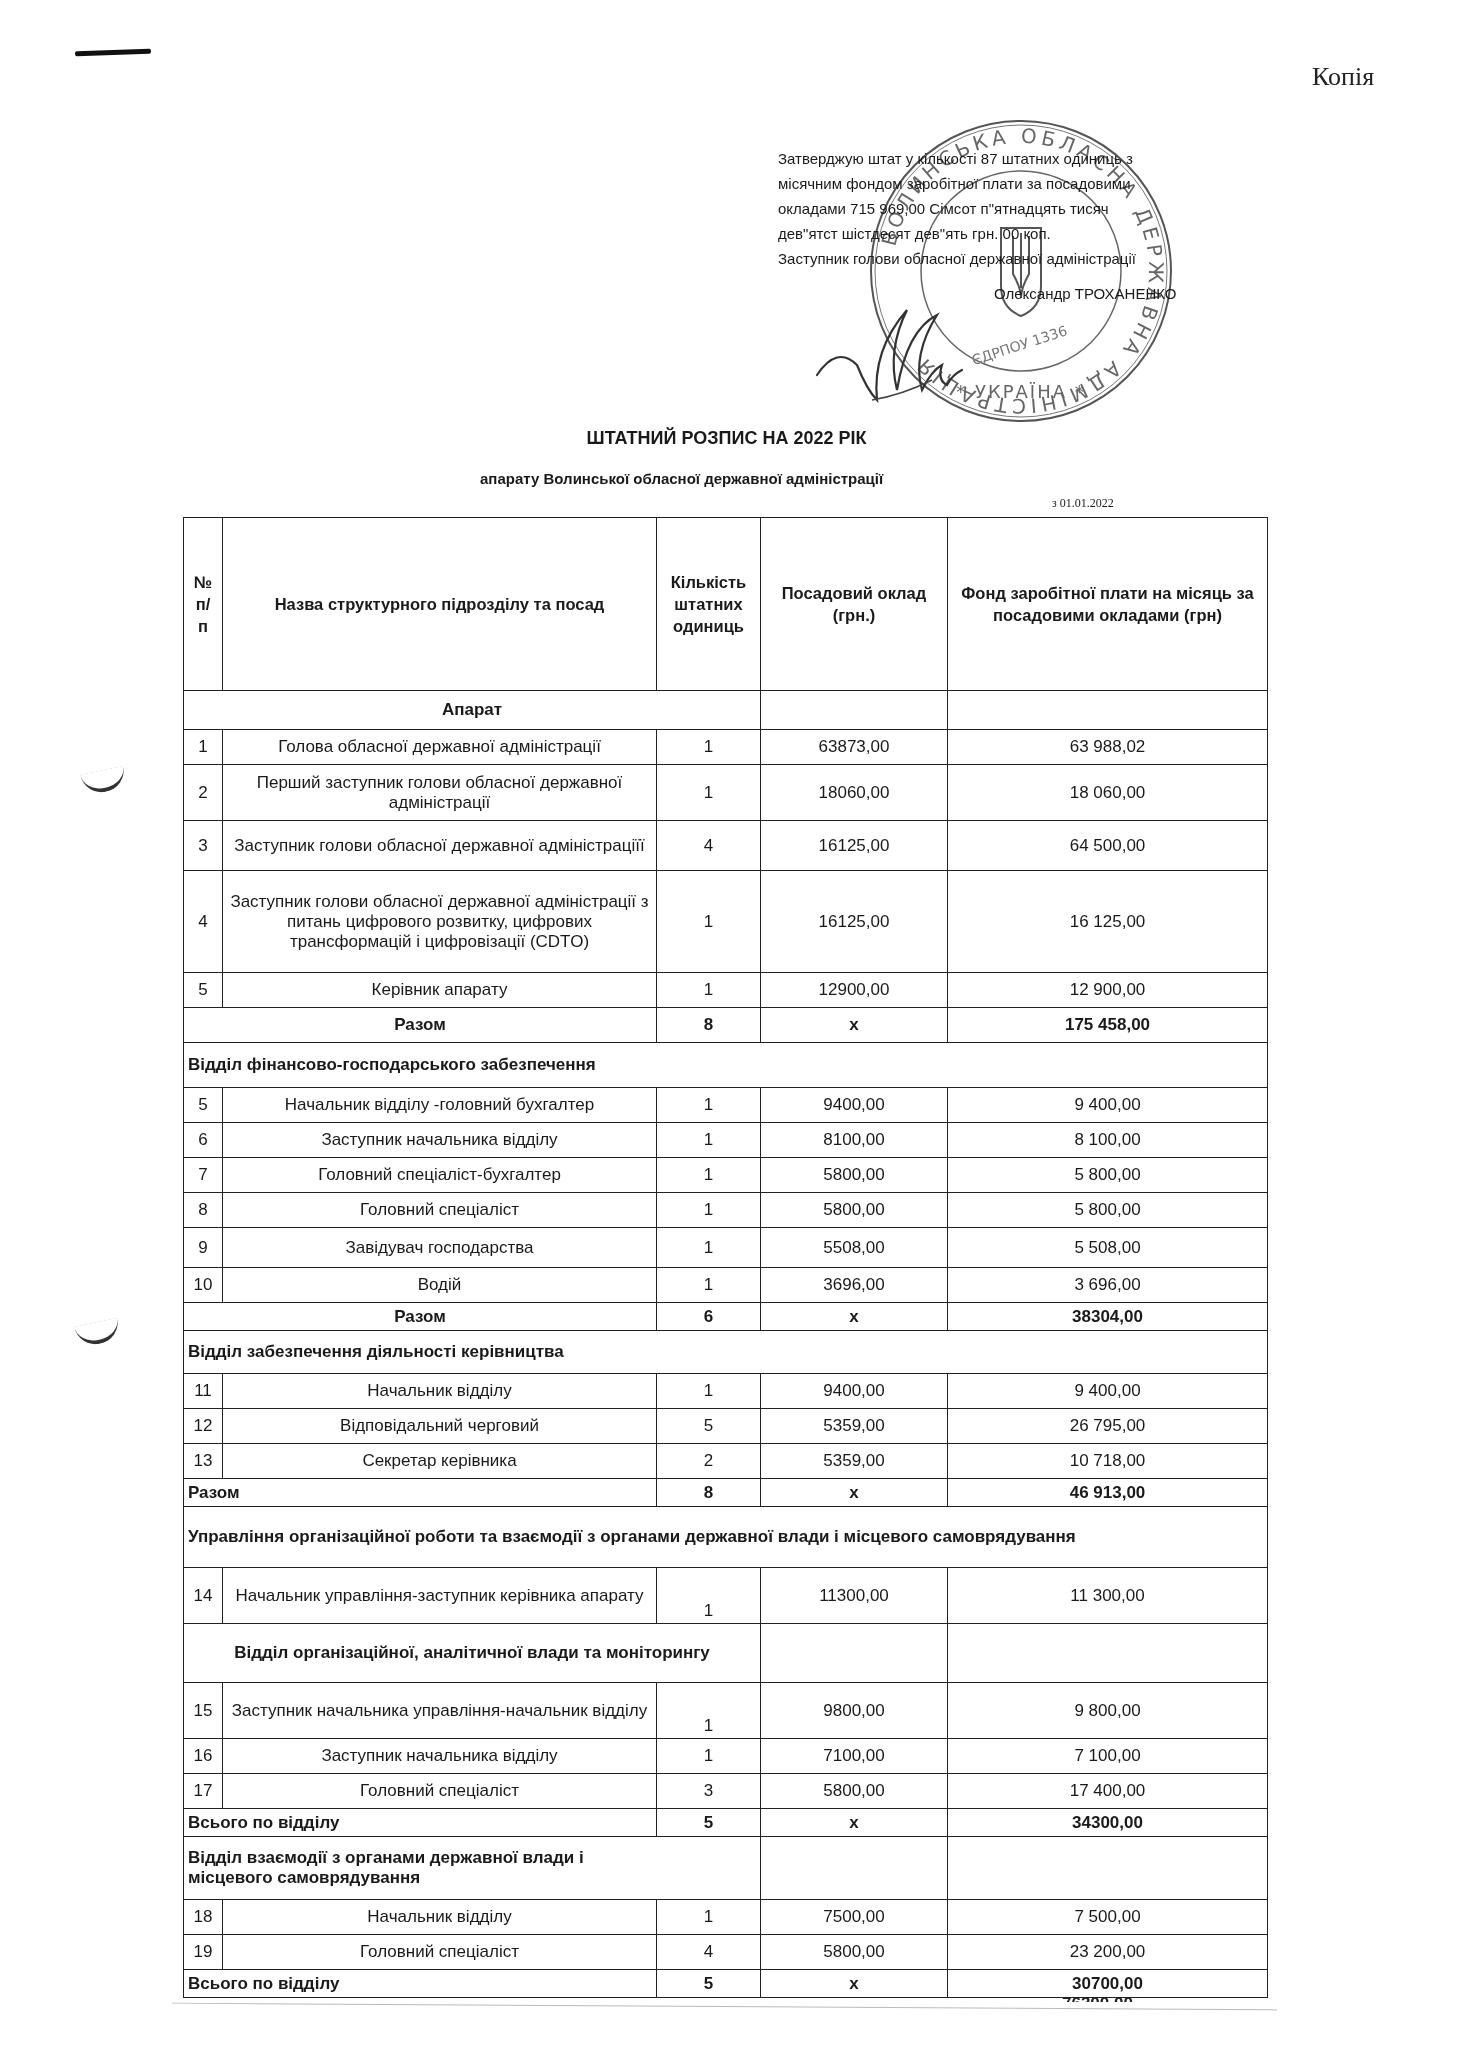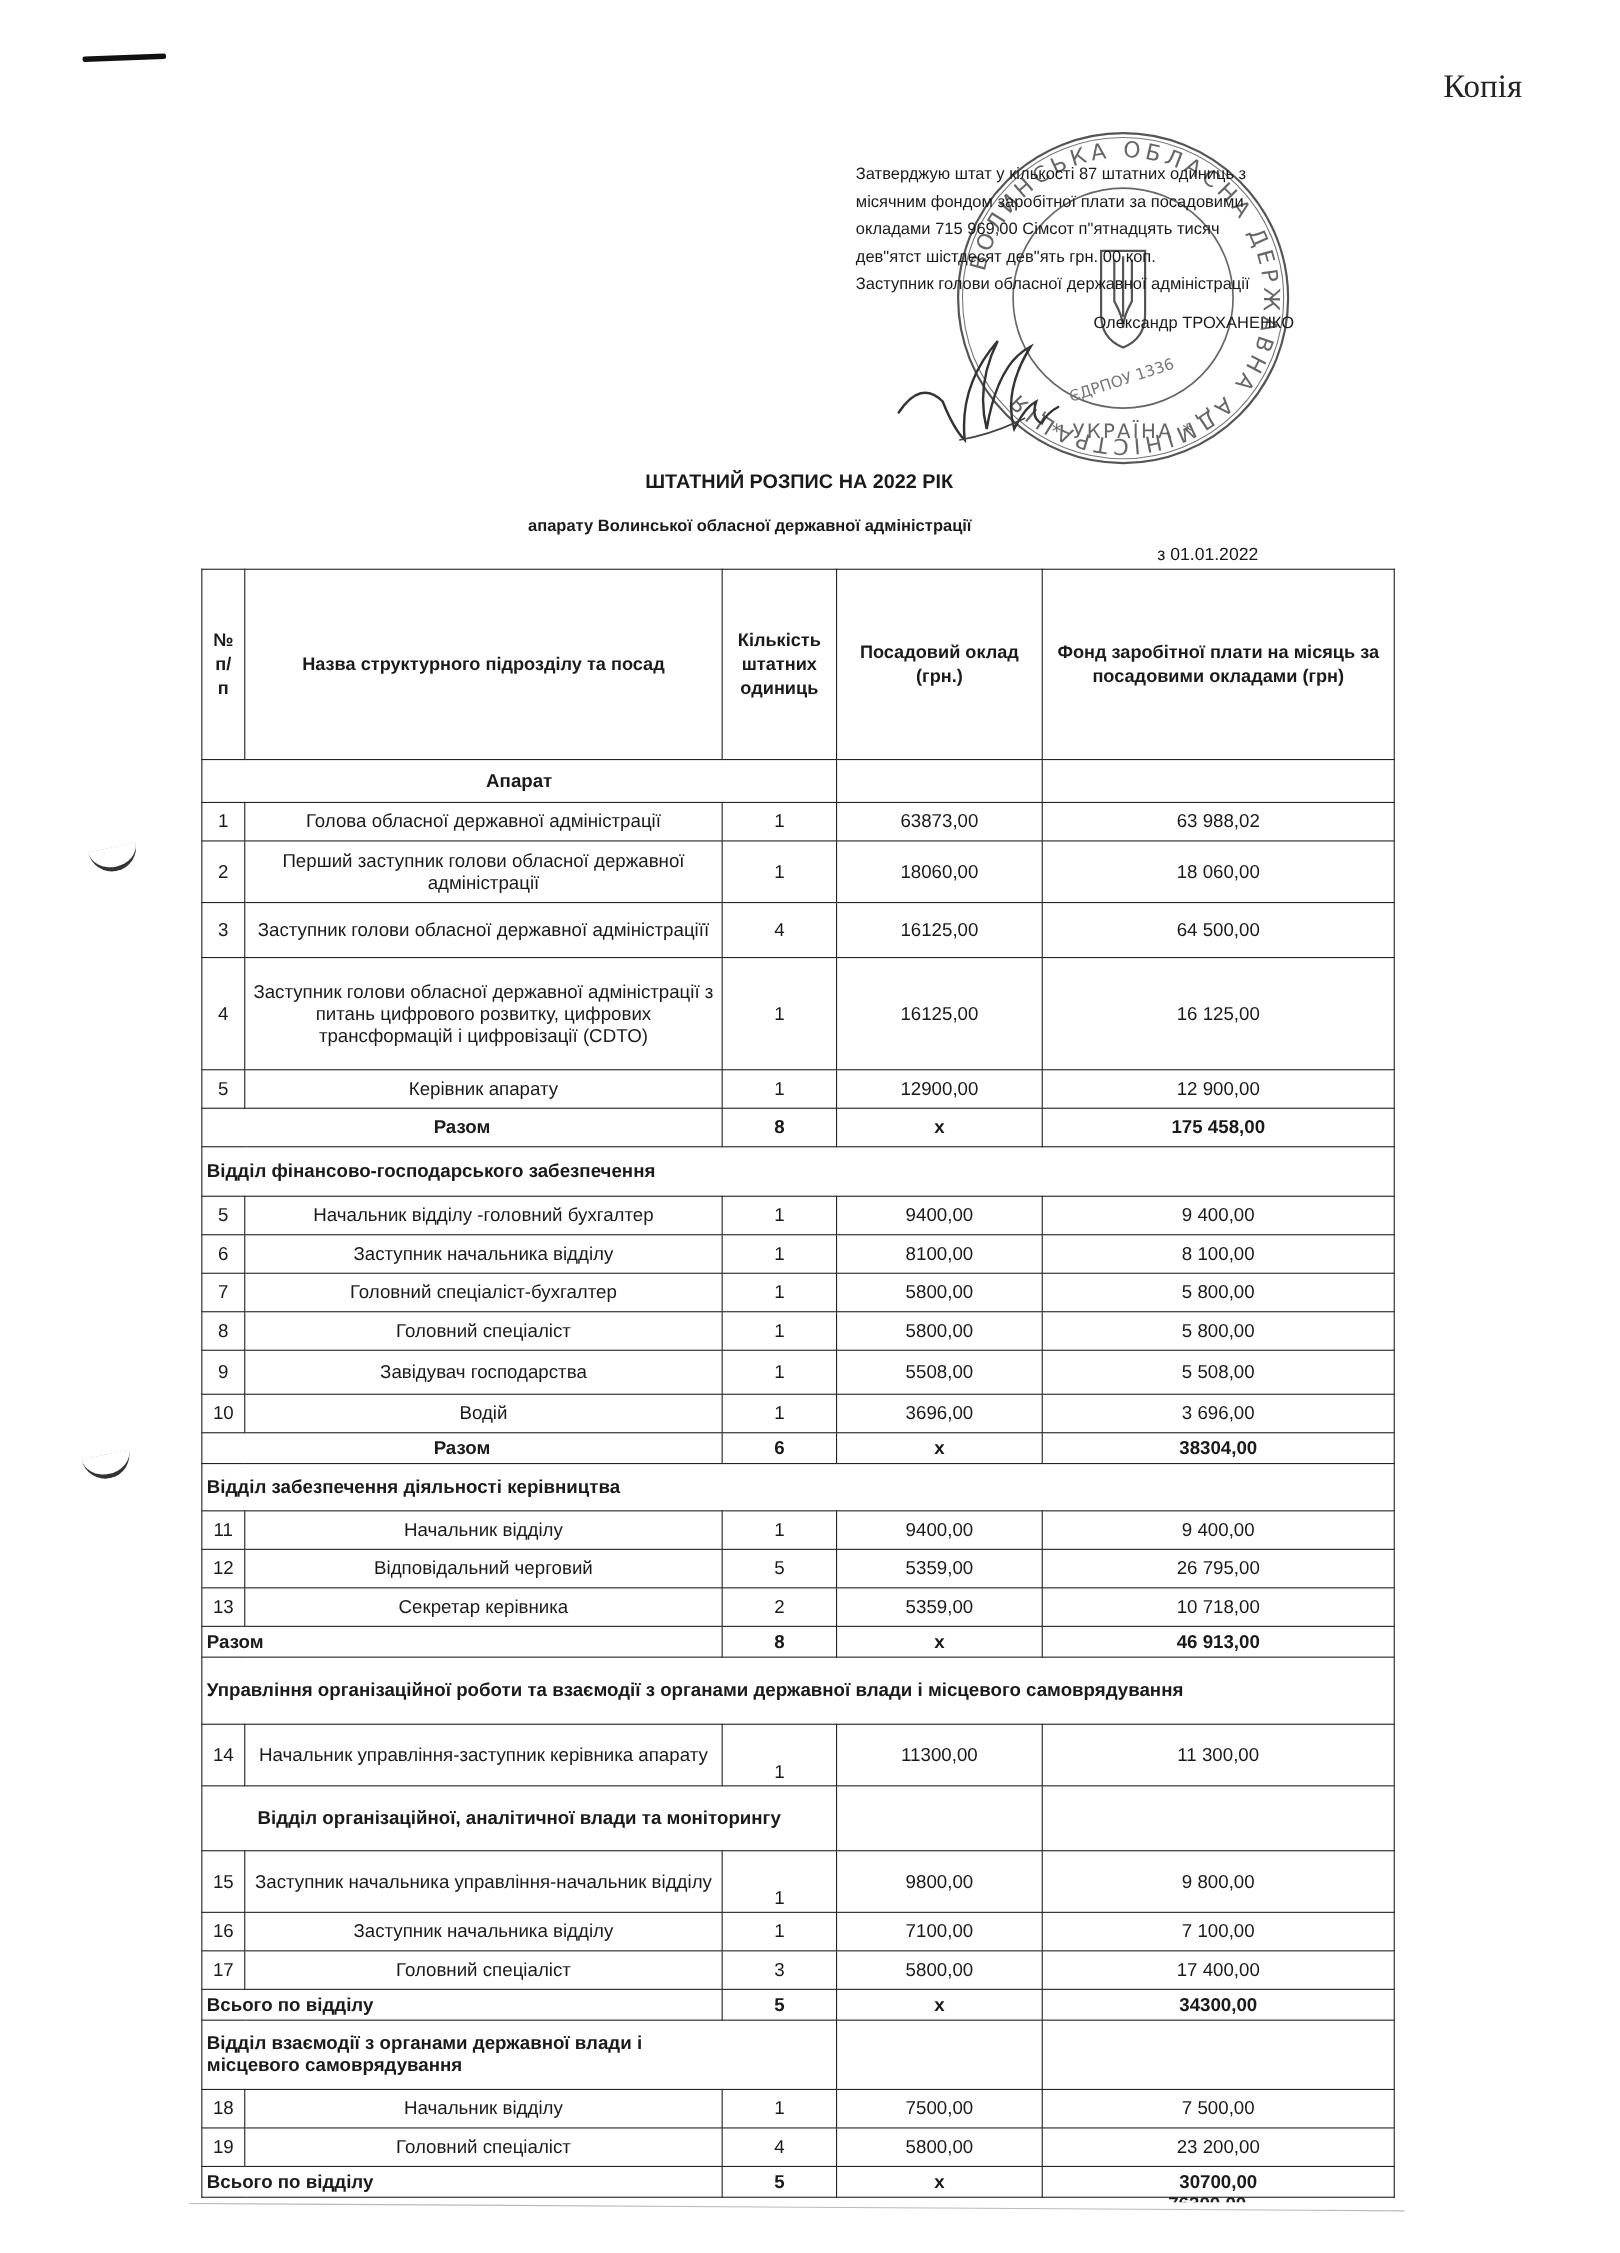--- a/index.html
+++ b/index.html
@@ -6,21 +6,21 @@
   body {
     width: 1473px; height: 2048px; position: relative; overflow: hidden;
     font-family: "Liberation Sans", "DejaVu Sans", sans-serif; color: #1a1a1a;
   }
   .corner-mark {
     position: absolute; left: 75px; top: 50px; width: 76px; height: 5px;
     background: #111; transform: rotate(-2deg); border-radius: 2px;
   }
   .copy-label {
     position: absolute; left: 1312px; top: 62px;
-    font-family: "Liberation Serif", "DejaVu Serif", serif; font-size: 30px; color: #222;
+    font-family: "Liberation Serif", "DejaVu Serif", serif; font-size: 26px; color: #222;
   }
   .approval {
     position: absolute; left: 778px; top: 146px; width: 520px;
     font-size: 15px; line-height: 25px; color: #1a1a1a;
   }
   .approval p { margin: 0; }
   .approval .position { }
   .approval .signer { margin-top: 10px; padding-left: 216px; }
   .stamp {
     position: absolute; left: 868px; top: 118px; width: 306px; height: 306px;
@@ -37,21 +37,21 @@
   }
   .title {
     position: absolute; left: 0; width: 1473px; top: 428px; text-align: center;
     font-weight: bold; font-size: 18px; padding-left: 0;
   }
   .title span { position: relative; left: -10px; }
   .subtitle {
     position: absolute; left: 480px; top: 470px; font-weight: bold; font-size: 15px;
   }
   .date {
-    position: absolute; left: 1052px; top: 496px; font-size: 16px;
+    position: absolute; left: 1052px; top: 496px; font-size: 12px; font-family: Liberation Serif, serif;
   }
   table.staff {
     position: absolute; left: 183px; top: 517px; width: 1085px;
     border-collapse: collapse; font-size: 17px;
   }
   table.staff td, table.staff th {
     border: 1.5px solid #222; padding: 2px 4px; vertical-align: middle;
   }
   table.staff th { font-weight: bold; font-size: 16.5px; text-align: center; line-height: 22px; }
   .c-no { width: 30px; text-align: center; }

